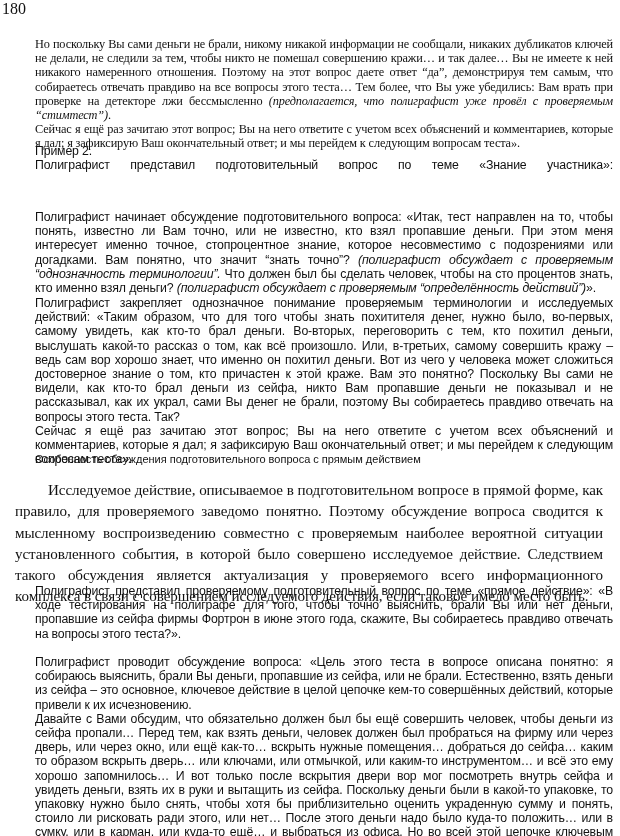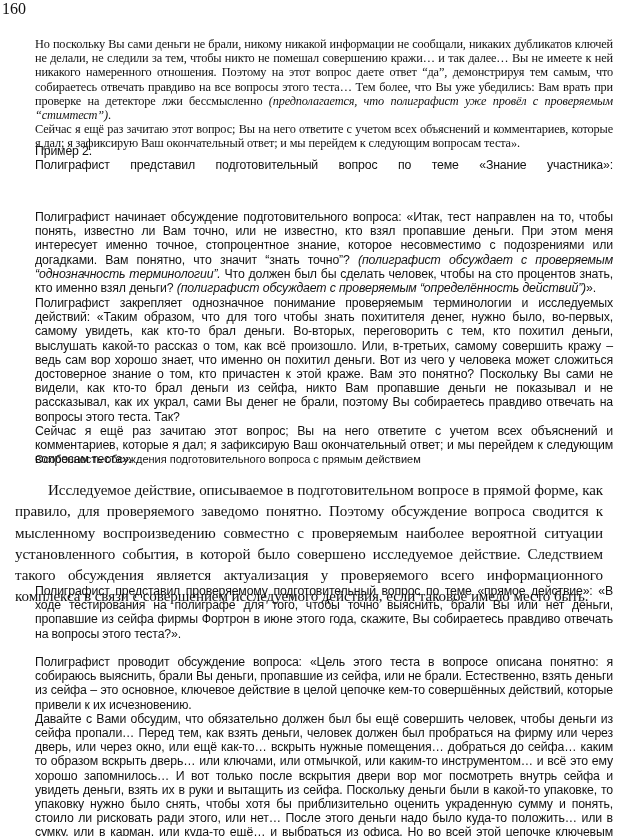--- a/index.html
+++ b/index.html
@@ -49,21 +49,21 @@
       font-size: 15.1px;
       line-height: 21.3px;
       text-align: justify;
       letter-spacing: -0.1px;
     }
     .serif-block p { margin: 12px; text-indent: 33px; }
   </style>
 </head>
 <body>
 
-<div class="page-number">160</div>
+<div class="page-number">180</div>
 
 <div class="sans-block" style="top:37px;font-family:Liberation Serif, serif;">
   <p><span>Но поскольку Вы сами деньги не брали, никому никакой информации не сообщали, никаких дубликатов ключей не делали, не следили за тем, чтобы никто не помешал совершению кражи… и так далее… Вы не имеете к ней никакого намеренного отношения. Поэтому на этот вопрос даете ответ “да”, демонстрируя тем самым, что собираетесь отвечать правдиво на все вопросы этого теста… Тем более, что Вы уже убедились: Вам врать при проверке на детекторе лжи бессмысленно </span><span class="it">(предполагается, что полиграфист уже провёл с проверяемым “стимтест”)</span><span>.</span></p>
   <p>Сейчас я ещё раз зачитаю этот вопрос; Вы на него ответите с учетом всех объяснений и комментариев, которые я дал; я зафиксирую Ваш окончательный ответ; и мы перейдем к следующим вопросам теста».</p>
 </div>
 
 <div class="sans-block" style="top:144px;">
   <p>Пример 2.</p>
   <p class="justify-last">Полиграфист представил подготовительный вопрос по теме «Знание участника»:</p>
 </div>

